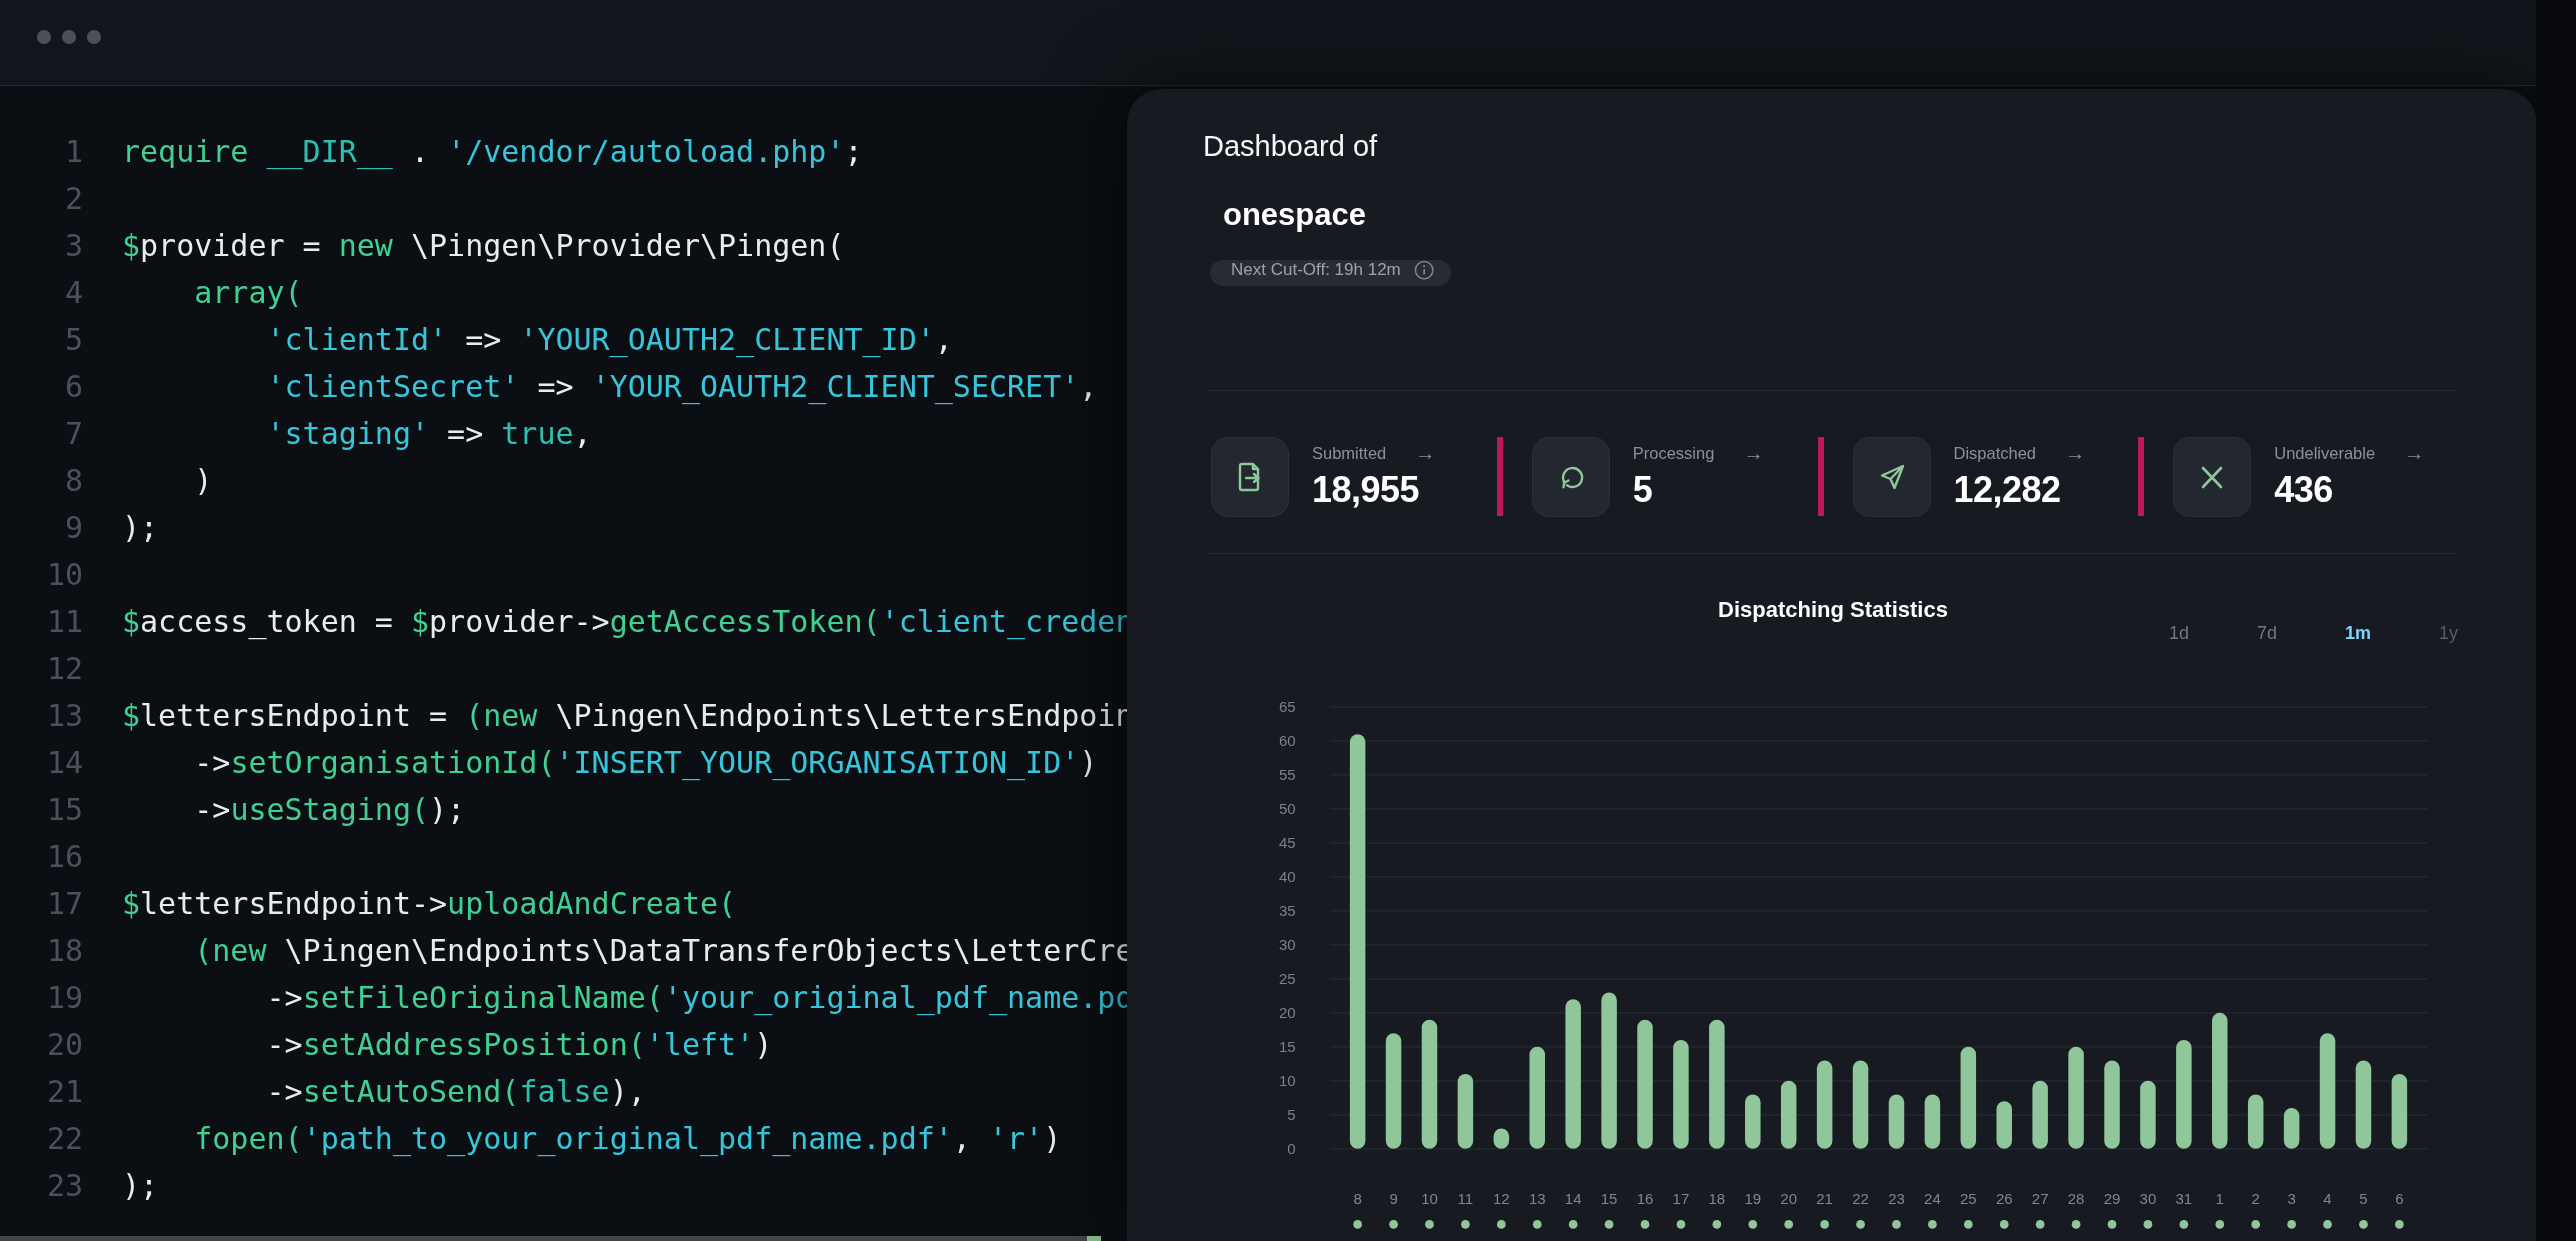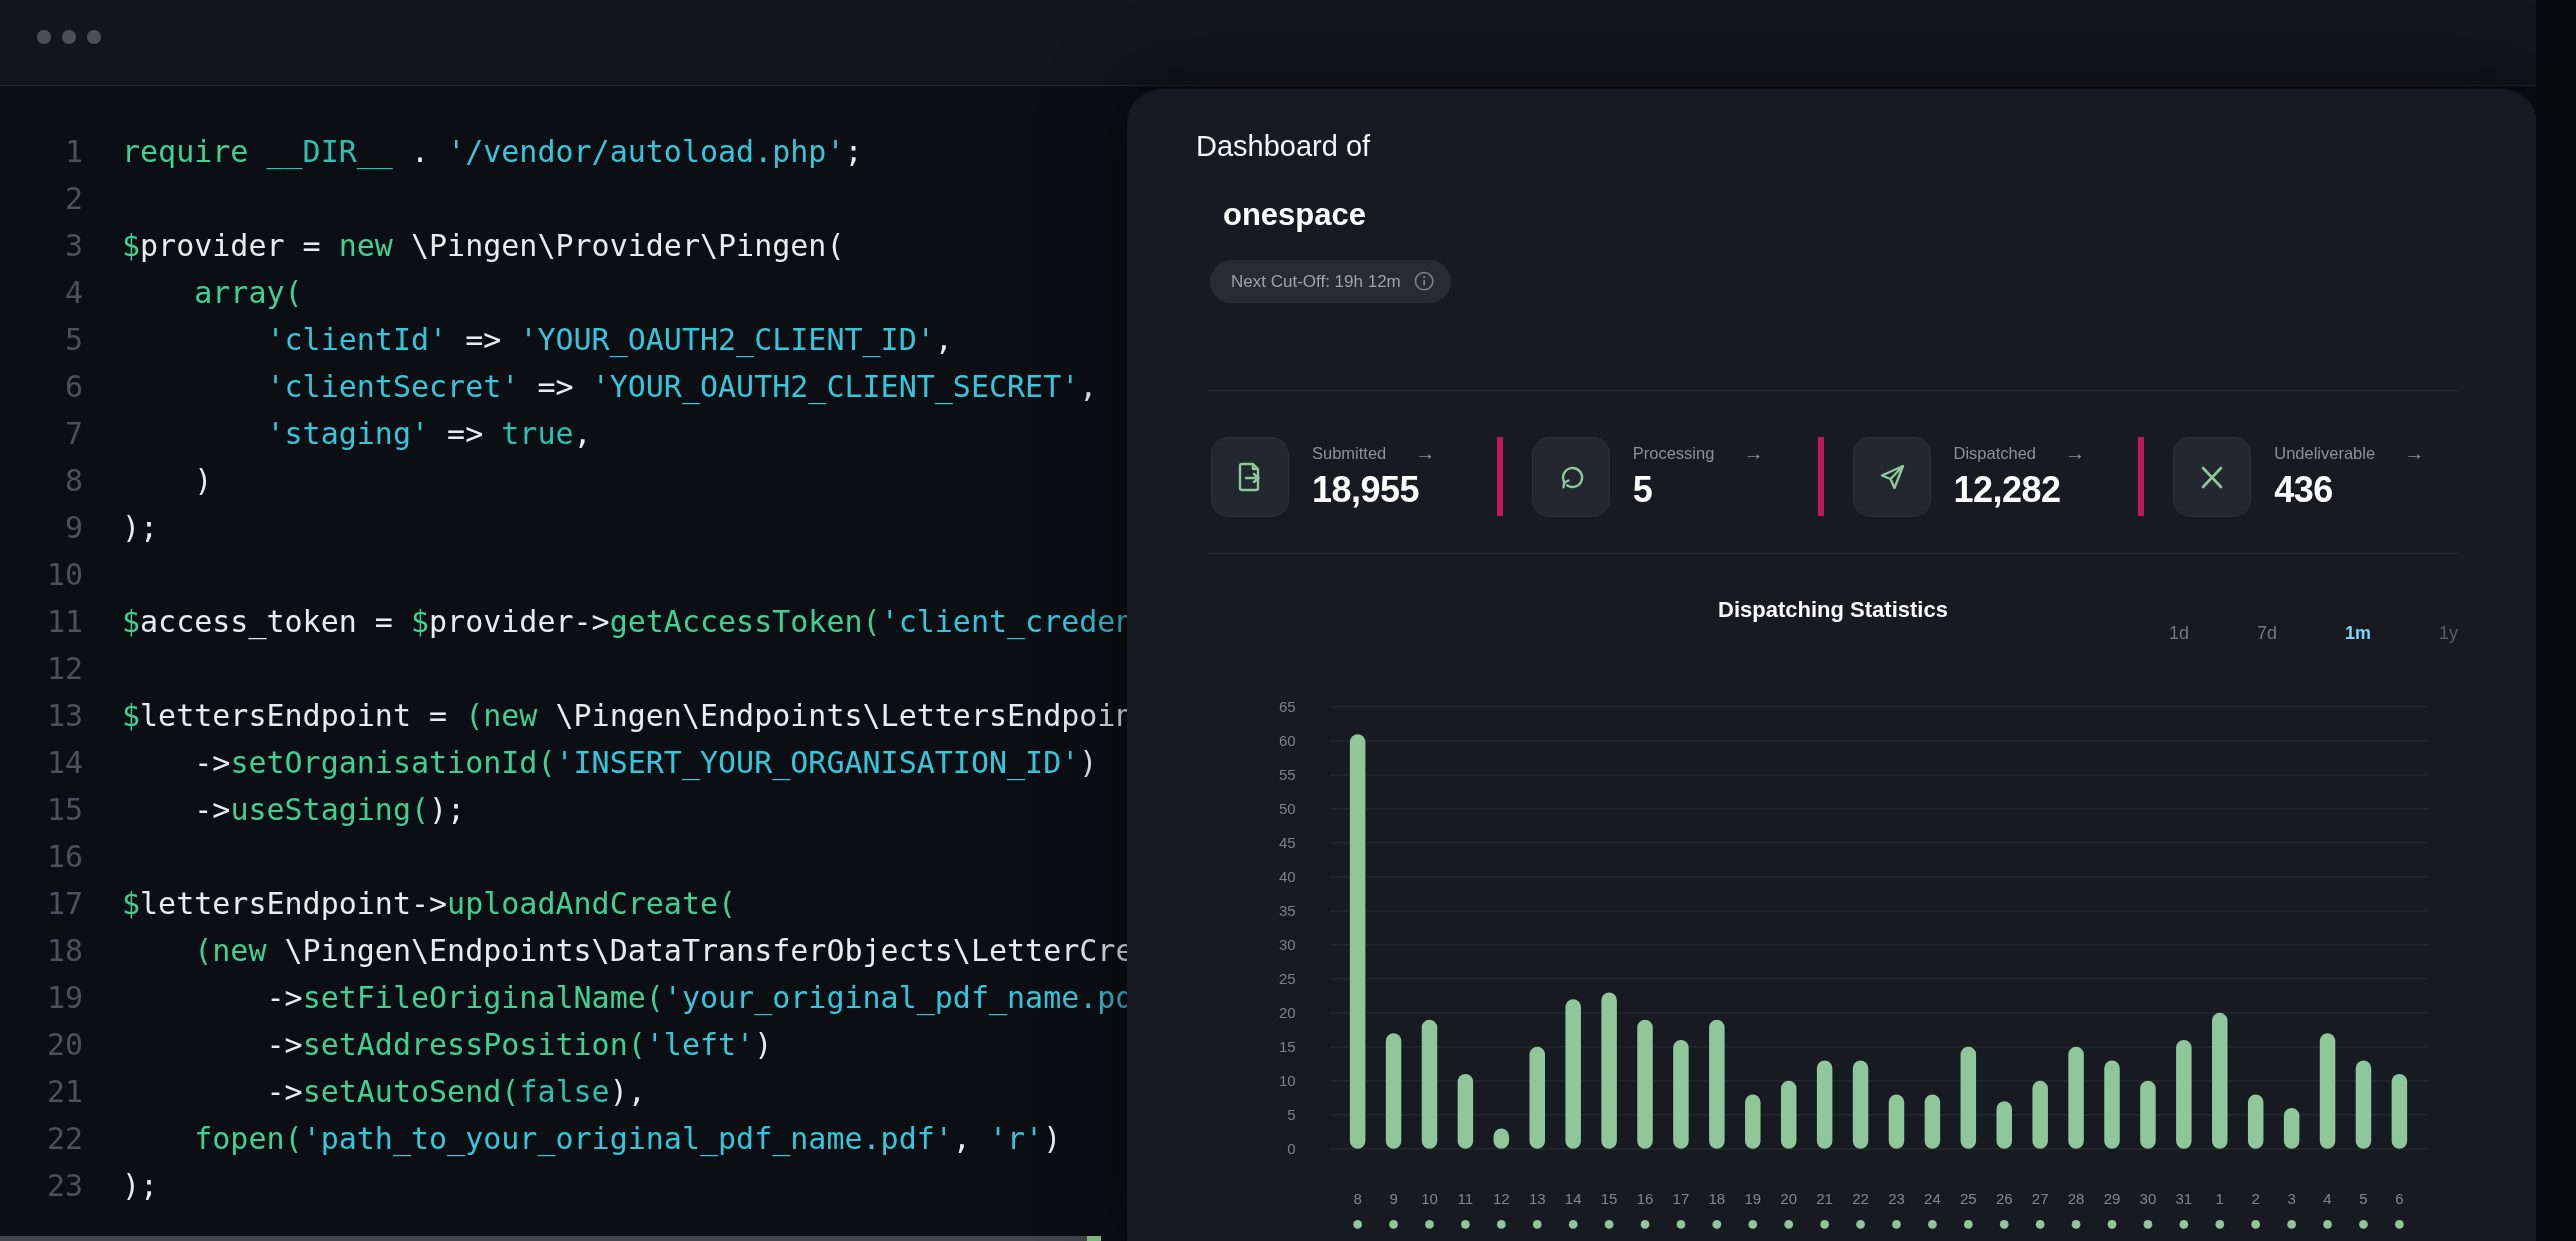--- a/index.html
+++ b/index.html
@@ -20,23 +20,23 @@
   .tk-kw{color:var(--kw);}
   .tk-str{color:var(--str);}
   .tk-const{color:var(--const);}
   .tk-pl{color:#e9ecef;}
   .bottom-strip{position:absolute;left:0;top:1236px;width:1101px;height:4.8px;background:#41464a;}
   .bottom-strip .cap{position:absolute;right:0;top:0;width:13.6px;height:4.8px;background:#85c18c;}
   
   .panel{position:absolute;left:1127px;top:89px;width:1410px;height:1152px;background:#171a20;
          border-radius:35px 35px 0 0;box-shadow:0 0 78px rgba(0,0,0,.6);}
   .right-gutter{position:absolute;left:2536px;top:0;width:40px;height:100%;background:#07090d;}
-  .panel h1{position:absolute;left:69px;top:41px;margin:0;font-size:29px;font-weight:400;color:#f4f6f7;}
+  .panel h1{position:absolute;left:76px;top:41px;margin:0;font-size:29px;font-weight:400;color:#f4f6f7;}
   .panel h2{position:absolute;left:83px;top:95px;margin:13px;font-size:31px;font-weight:700;color:#ffffff;}
-  .pill{position:absolute;left:83px;top:171px;height:43px;display:inline-flex;align-items:center;
+  .pill{position:absolute;left:83px;top:171px;height:26px;display:inline-flex;
         gap:13px;padding:0 17.4px 0 21px;background:#272c34;border-radius:21px;color:#9ba2ab;font-size:17px;}
   .divider{position:absolute;left:81px;width:1250px;height:1px;background:#262b32;}
   .divider.d1{top:301px;} .divider.d2{top:464px;}
   
   .stats{position:absolute;left:84px;top:348px;width:1248px;height:79px;display:flex;}
   .stat-cell{flex:1;display:flex;align-items:center;gap:23px;border-left:6px solid #be185d;padding-left:29px;}
   .stat-cell:first-child{border-left:none;padding-left:0;}
   .stat-tile{width:76px;height:78px;flex:none;background:#23272f;border:1px solid #2c313a;
              border-radius:17.4px;display:flex;align-items:center;justify-content:center;}
   .stat-col{display:flex;flex-direction:column;gap:4.8px;}

